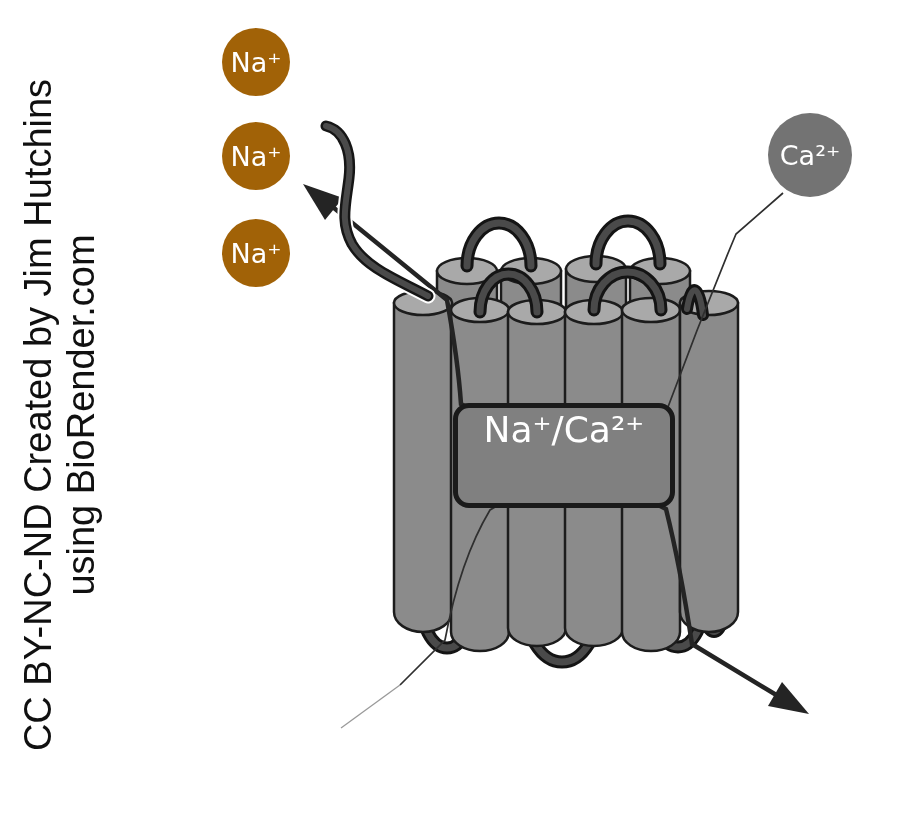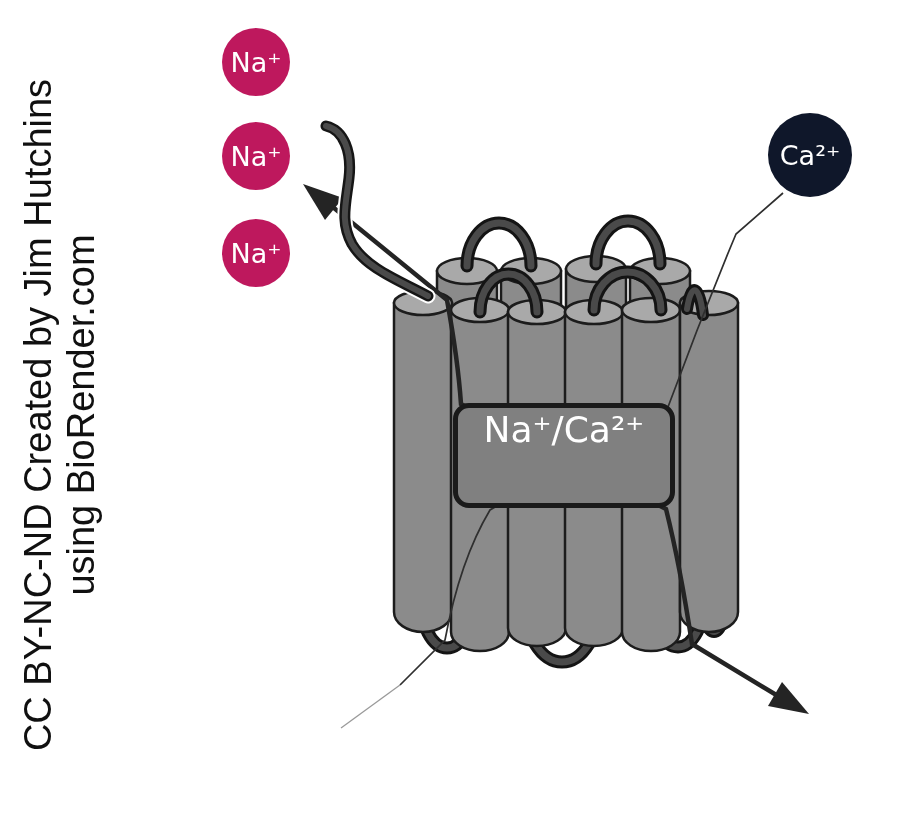--- a/index.html
+++ b/index.html
@@ -17,22 +17,22 @@
     text-align:center;color:#101010;font-size:38px;line-height:43px;
     white-space:nowrap;
   }
 
   
   .ion{
     position:absolute;border-radius:50%;
     display:flex;align-items:center;justify-content:center;
     color:#ffffff;font-family:"DejaVu Sans","Liberation Sans",sans-serif;
   }
-  .ion.na{width:68px;height:68px;background:#be185d;font-size:27px;}
-  .ion.ca{width:84px;height:84px;background:#0f172a;font-size:27px;}
+  .ion.na{width:68px;height:68px;background:#a16207;font-size:27px;}
+  .ion.ca{width:84px;height:84px;background:#737373;font-size:27px;}
   #na1{left:222px;top:28px;}
   #na2{left:222px;top:122px;}
   #na3{left:222px;top:219px;}
   #ca1{left:768px;top:113px;}
 
   
   .plate{
     position:absolute;left:453px;top:403px;width:222px;height:105px;
     background:#808080;border:5px solid #1a1a1a;border-radius:16px;
     box-sizing:border-box;

